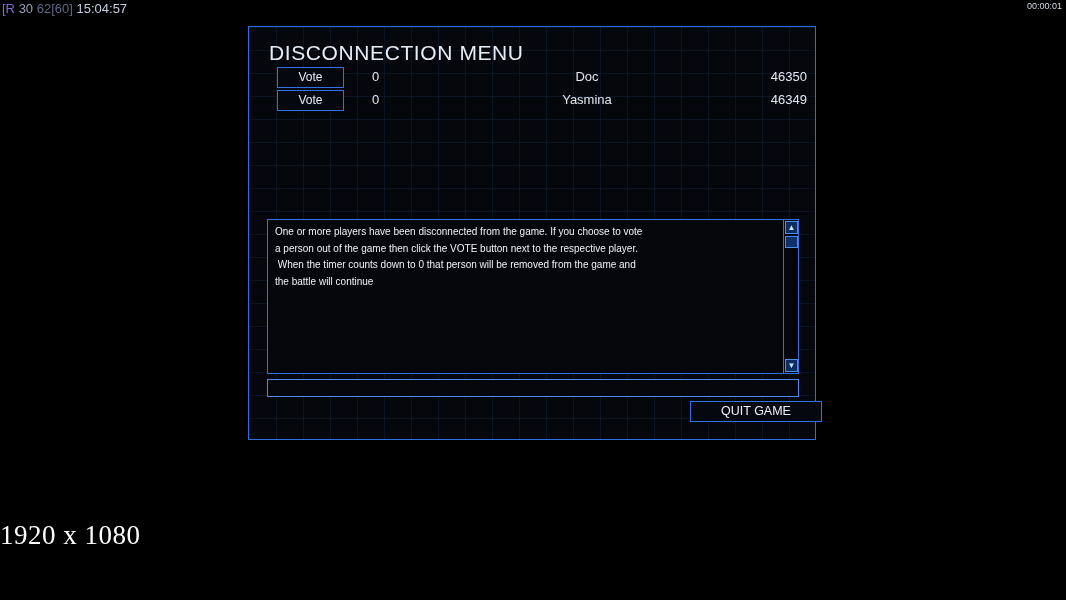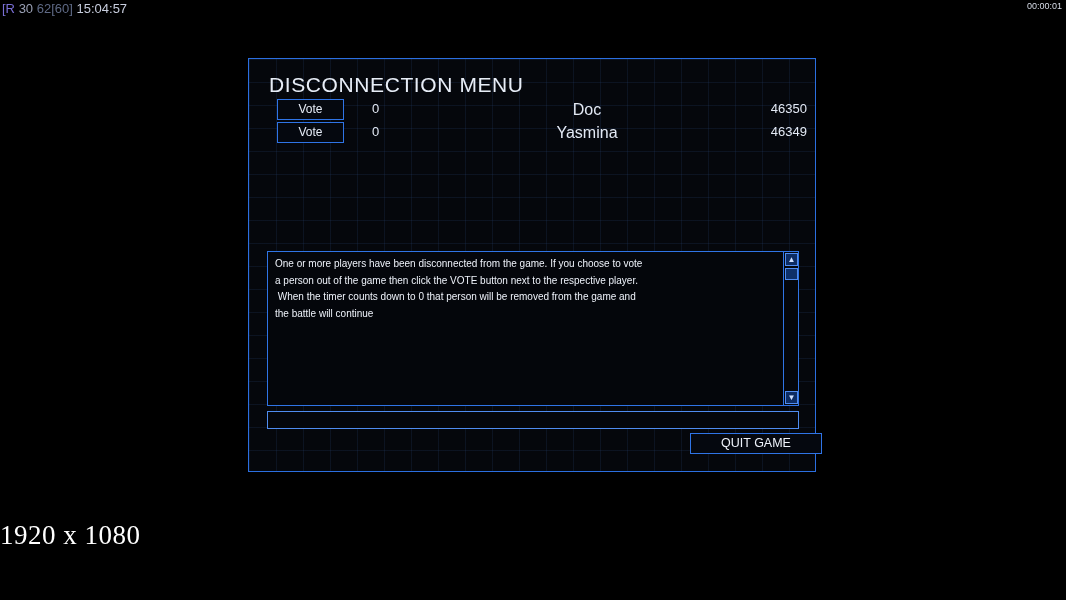--- a/index.html
+++ b/index.html
@@ -46,21 +46,20 @@
     left: 248px;
     top: 26px;
     width: 568px;
     height: 414px;
     border: 1px solid #2b6fe0;
     background:
       repeating-linear-gradient(to right, rgba(40,70,120,0.20) 0px, rgba(40,70,120,0.20) 1px, rgba(0,0,0,0) 1px, rgba(0,0,0,0) 27px),
       repeating-linear-gradient(to bottom, rgba(40,70,120,0.20) 0px, rgba(40,70,120,0.20) 1px, rgba(0,0,0,0) 1px, rgba(0,0,0,0) 23px),
       #05070c;
     box-sizing: border-box;
-    margin-top: 32px;
   }
 
   .dlg-title {
     position: absolute;
     left: 20px;
     top: 14px;
     font-size: 21px;
     letter-spacing: 0.6px;
     color: #e7edf7;
     font-weight: normal;
@@ -99,21 +98,21 @@
     left: 95px;
     top: 2px;
     font-size: 13px;
     color: #e3e9f4;
   }
   .player-name {
     position: absolute;
     left: 180px;
     width: 260px;
     top: 2px;
-    font-size: 16px;
+    font-size: 13px;
     text-align: center;
     color: #e3e9f4;
   }
   .player-score {
     position: absolute;
     right: 0;
     top: 2px;
     width: 90px;
     text-align: right;
     font-size: 13px;

